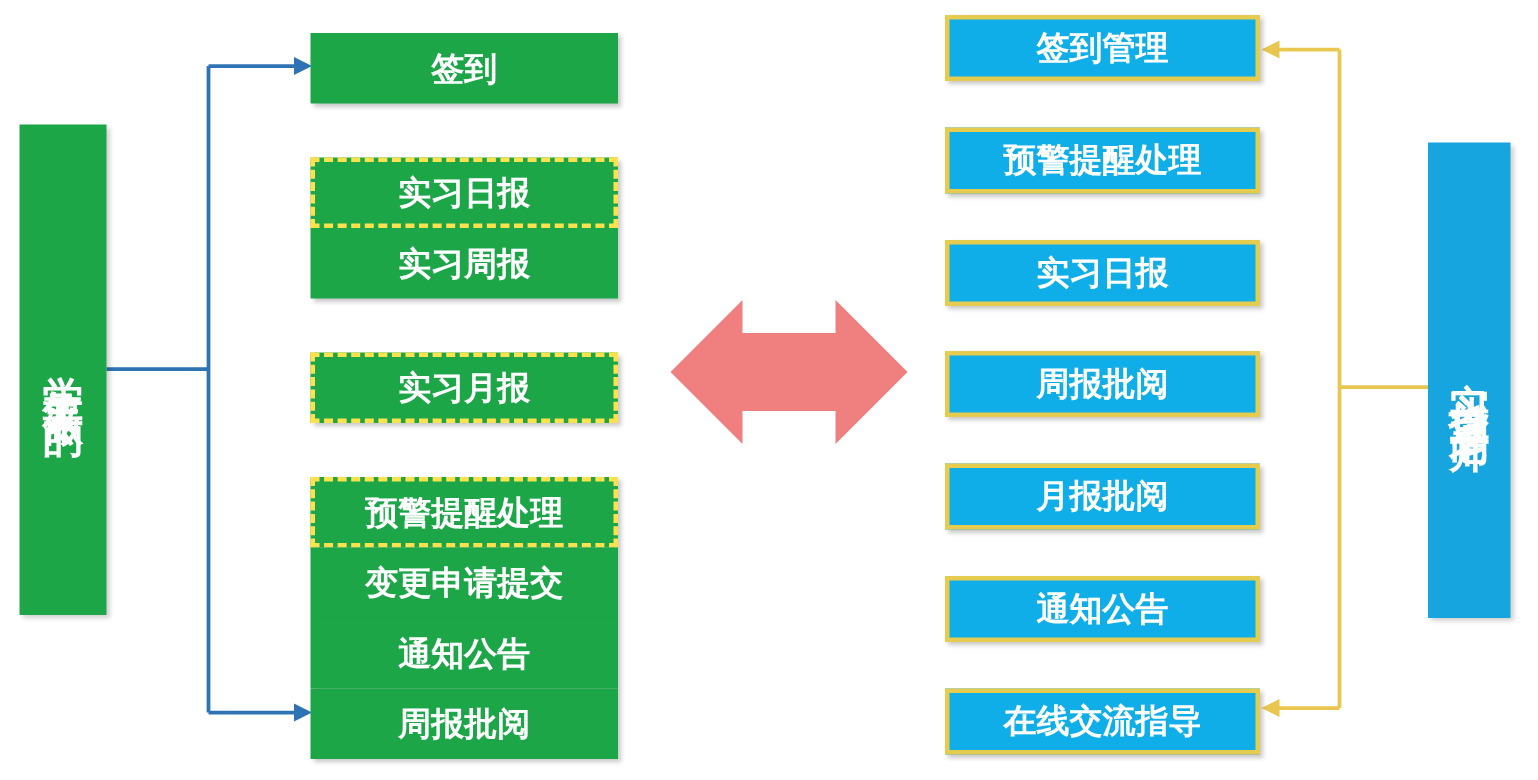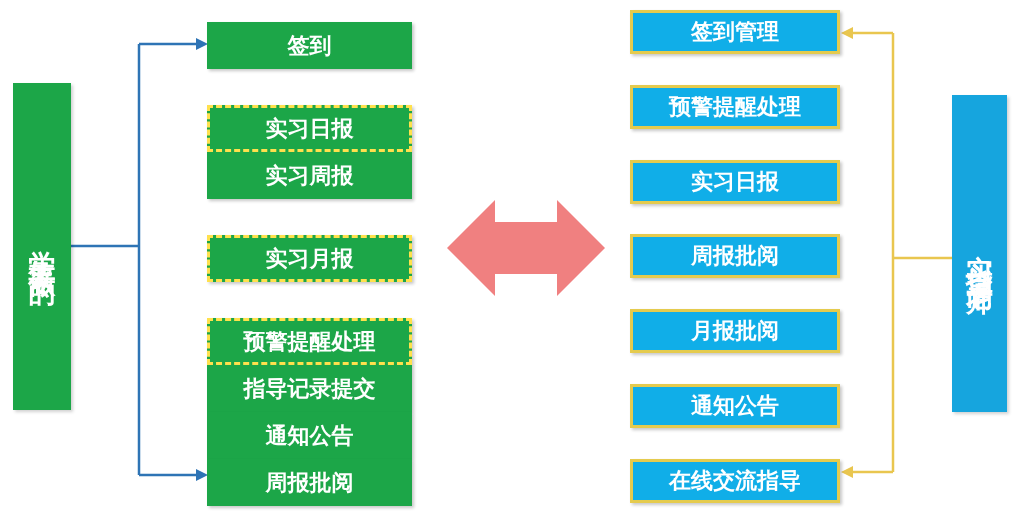--- a/index.html
+++ b/index.html
@@ -71,21 +71,21 @@
   </svg>
 
   <div class="v-label left-label">学生要做的</div>
 
   <div class="col col-left" id="left-col">
       <div class="node node-green">签到</div>
       <div class="node node-green dashed">实习日报</div>
       <div class="node node-green">实习周报</div>
       <div class="node node-green dashed">实习月报</div>
       <div class="node node-green dashed">预警提醒处理</div>
-      <div class="node node-green">指导记录提交</div>
+      <div class="node node-green">变更申请提交</div>
       <div class="node node-green">通知公告</div>
       <div class="node node-green">周报批阅</div>
     </div>
 
   <div class="col col-right" id="right-col">
       <div class="node node-blue">签到管理</div>
       <div class="node node-blue">预警提醒处理</div>
       <div class="node node-blue">实习日报</div>
       <div class="node node-blue">周报批阅</div>
       <div class="node node-blue">月报批阅</div>

